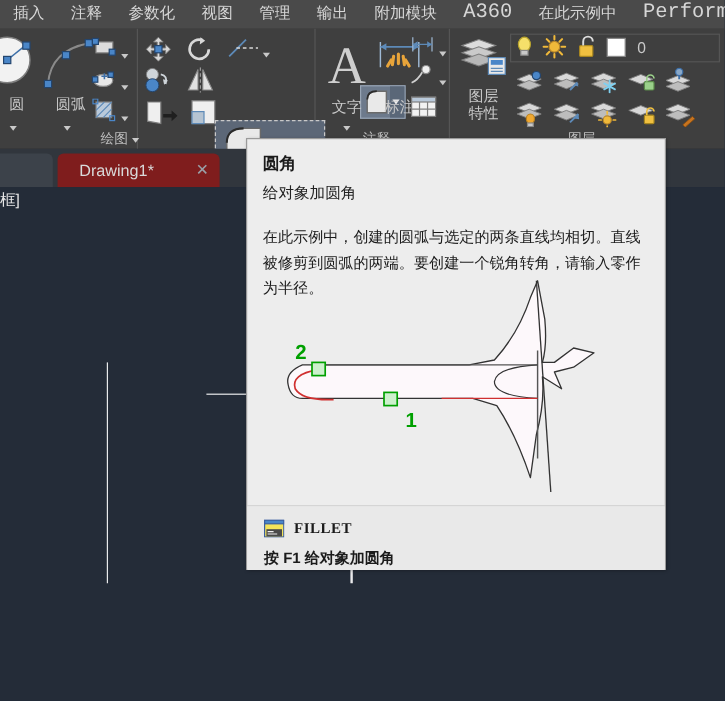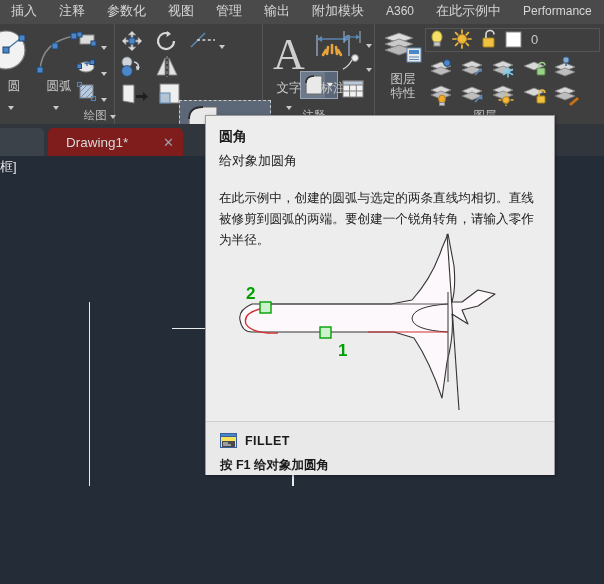--- a/index.html
+++ b/index.html
@@ -25,21 +25,21 @@
     align-items: flex-end;
   }
   .rtab {
     color: #d6d6d6;
     font-size: 13px;
     padding: 0 11px 3px 11px;
     white-space: nowrap;
     line-height: 20px;
     cursor: default;
   }
-  .rtab.latin { font-size: 12px; }
+  .rtab.latin { font-size: 17px; font-family: Liberation Mono, monospace; }
 
   
   #ribbon-body {
     position: absolute; left: 0; top: 24px;
     width: 604px; height: 100px;
     background: #3f3f3f;
     border-bottom: 1px solid #2b2b2b;
   }
   .panel {
     position: absolute; top: 0; height: 100px;
@@ -155,21 +155,21 @@
     position: absolute; left: 0; top: 305px;
     width: 100%; height: 1px; background: #cfcfcf;
   }
   #tt-footer {
     position: absolute; left: 0; top: 306px;
     width: 100%; height: 53px;
     background: #e9e9e9;
   }
   #tt-cmd {
     position: absolute; left: 14px; top: 11px;
-    display: flex; align-items: center;
+    display: flex; align-items: center; font-family: Liberation Serif, serif;
   }
   #tt-cmd .cmdtext {
     margin-left: 8px; font-size: 12.5px; font-weight: bold; color: #1b1b1b;
     letter-spacing: 0.4px;
   }
   #tt-help {
     position: absolute; left: 14px; top: 35px;
     font-size: 12.5px; font-weight: bold; color: #1b1b1b;
   }
 </style>

